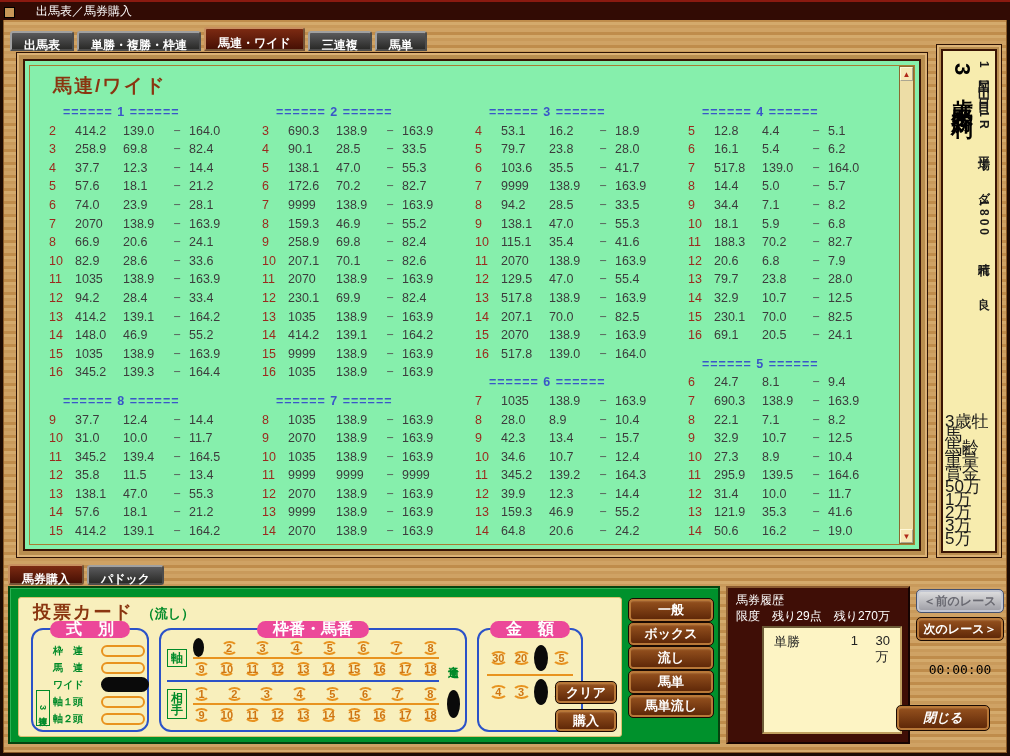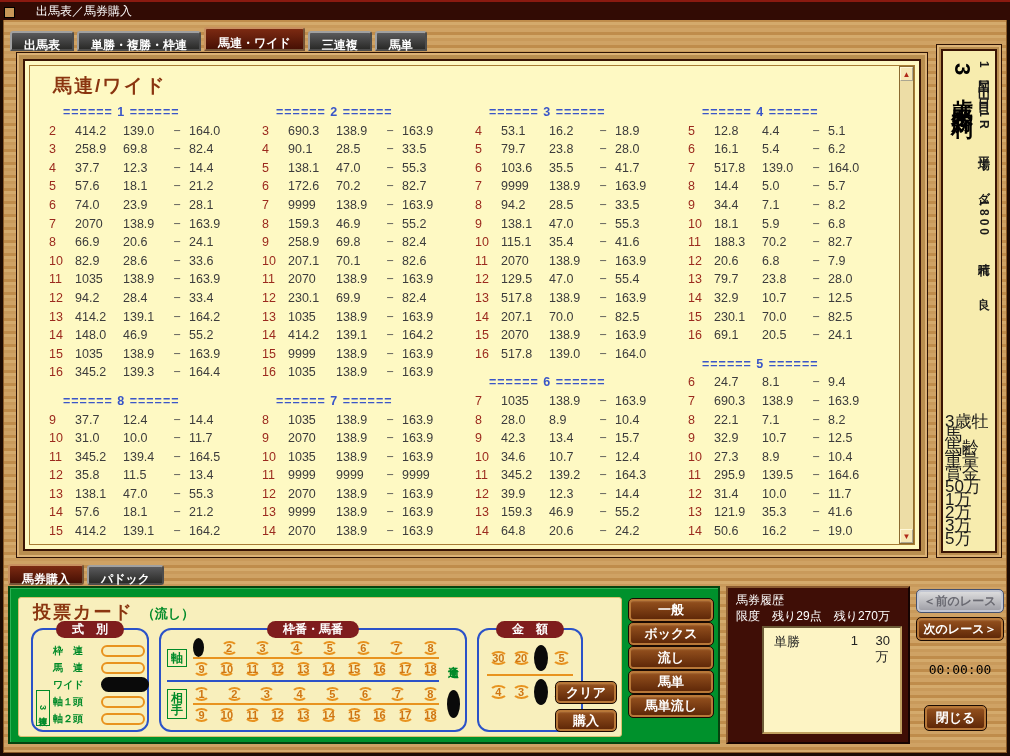--- a/index.html
+++ b/index.html
@@ -13,21 +13,21 @@
   .sysbox{position:absolute;left:4px;top:5px;width:11px;height:11px;background:#c89858;border:1px solid #000;}
   
   .top-tabs{position:absolute;left:10px;top:27px;height:25px;white-space:nowrap;}
   .tab{display:inline-block;vertical-align:bottom;margin-right:3px;padding:4px 12px;height:20px;line-height:17px;
     font-size:12px;font-weight:bold;color:#fff;background:linear-gradient(#5a5a5c,#2a2a28);
     border:2px outset #a0a0a0;border-radius:3px 3px 0 0;cursor:default;}
   .tab.active{background:linear-gradient(#7c2a12,#471004);border:2px outset #c89060;height:24px;line-height:21px;}
   
   .odds-frame{position:absolute;left:16px;top:52px;width:912px;height:506px;background:#b98e50;
     border:1px solid #2d1204;box-shadow:inset 0 0 0 2px #dcb276;}
-  .odds-cream{position:absolute;left:6px;top:6px;right:6px;bottom:6px;background:#fef9c3;
+  .odds-cream{position:absolute;left:6px;top:6px;right:6px;bottom:6px;background:#86efac;
     border:2px solid #3a1404;}
   .odds-line{position:absolute;left:4px;top:4px;right:4px;bottom:4px;border:1px solid #a87c34;}
   .odds-title{position:absolute;left:28px;top:12px;font-size:19px;font-weight:bold;color:#8a3510;letter-spacing:2px;}
   .odds-columns{position:absolute;left:24px;top:44px;right:28px;bottom:6px;overflow:hidden;display:flex;}
   .odds-col{width:213px;flex:0 0 213px;}
   .sec-header{height:18.6px;font-size:12.5px;font-weight:bold;color:#3a56c8;letter-spacing:1px;padding-left:14px;white-space:nowrap;}
   .sec-header.gap{margin-top:10px;}
   .odds-row{height:18.6px;font-size:12.5px;color:#3c3c3c;white-space:nowrap;}
   .odds-row span{display:inline-block;}
   .odds-row .n{width:26px;color:#9b2a1e;}
@@ -54,22 +54,22 @@
   .bottom-tabs .tab{height:20px;line-height:17px;border-radius:3px;}
   .bottom-tabs .tab.active{height:21px;line-height:18px;}
   
   .green-panel{position:absolute;left:8px;top:586px;width:712px;height:158px;background:#00912c;
     border:2px solid #06430f;box-shadow:inset 1px 1px 0 #2cb254;}
   .vote-card{position:absolute;left:8px;top:9px;width:604px;height:140px;background:#f8efbc;
     border:1px solid #d8c070;border-radius:3px;}
   .vote-title{position:absolute;left:14px;top:2px;font-size:18px;font-weight:bold;color:#8a3510;letter-spacing:2px;}
   .vote-sub{font-size:13px;font-weight:bold;color:#008a28;margin-left:8px;letter-spacing:0;}
   .bluebox{position:absolute;border:2px solid #2b52c8;border-radius:12px;background:transparent;}
-  .pill{position:absolute;top:-9px;left:50%;transform:translateX(-50%);background:#7f1d1d;color:#fff;
-    font-size:12px;font-weight:bold;height:17px;line-height:16px;padding:0 16px;border-radius:9px;white-space:nowrap;}
+  .pill{position:absolute;top:-9px;left:50%;transform:translateX(-50%);background:#ec4899;color:#fff;
+    font-size:16px;font-weight:bold;height:17px;line-height:16px;padding:0 16px;border-radius:9px;white-space:nowrap;}
   .type-box{left:12px;top:30px;width:118px;height:104px;}
   .type-rows{position:absolute;left:20px;top:11px;right:6px;}
   .type-row{height:17px;white-space:nowrap;}
   .type-row .lbl{display:inline-block;width:48px;font-size:10px;font-weight:bold;color:#008a28;vertical-align:middle;}
   .oval{display:inline-block;width:44px;height:12px;border:2px solid #e8931f;border-radius:8px;vertical-align:middle;background:transparent;}
   .oval.filled{background:#0a0a0a;border-color:#0a0a0a;width:48px;height:15px;}
   .triple-bracket{position:absolute;left:3px;top:60px;width:14px;height:36px;border:1px solid #008a28;
     writing-mode:vertical-rl;font-size:9px;line-height:12px;color:#008a28;font-weight:bold;text-align:center;}
   .number-box{left:140px;top:30px;width:308px;height:104px;}
   .num-content{position:absolute;left:6px;top:8px;right:26px;bottom:4px;}
@@ -110,21 +110,21 @@
   .hist-row .t{width:62px;}
   .hist-row .no{width:44px;text-align:center;}
   .hist-row .amt{flex:1;}
   
   .prev-btn{position:absolute;left:916px;top:589px;width:88px;height:24px;line-height:22px;
     background:linear-gradient(#e2e2e2,#9a9aa2);border:1px solid #44506e;border-radius:5px;
     box-shadow:inset 0 0 0 2px #c2c6d2;color:#6a6a72;font-weight:bold;font-size:12px;text-align:center;}
   .next-btn{position:absolute;left:916px;top:617px;width:88px;height:24px;line-height:22px;font-size:12px;}
   .timer{position:absolute;left:916px;top:662px;width:88px;text-align:center;font-size:13px;color:#000;
     font-family:"DejaVu Sans Mono",monospace;}
-  .close-btn{position:absolute;left:924px;top:705px;width:63px;height:26px;line-height:24px;}
+  .close-btn{position:absolute;left:896px;top:705px;width:94px;height:26px;line-height:24px;font-style:italic;}
 </style>
 </head>
 <body>
 
 <div class="screen">
 
   <div class="titlebar">
     <span class="sysbox"></span>
     <span>出馬表／馬券購入</span>
   </div>

